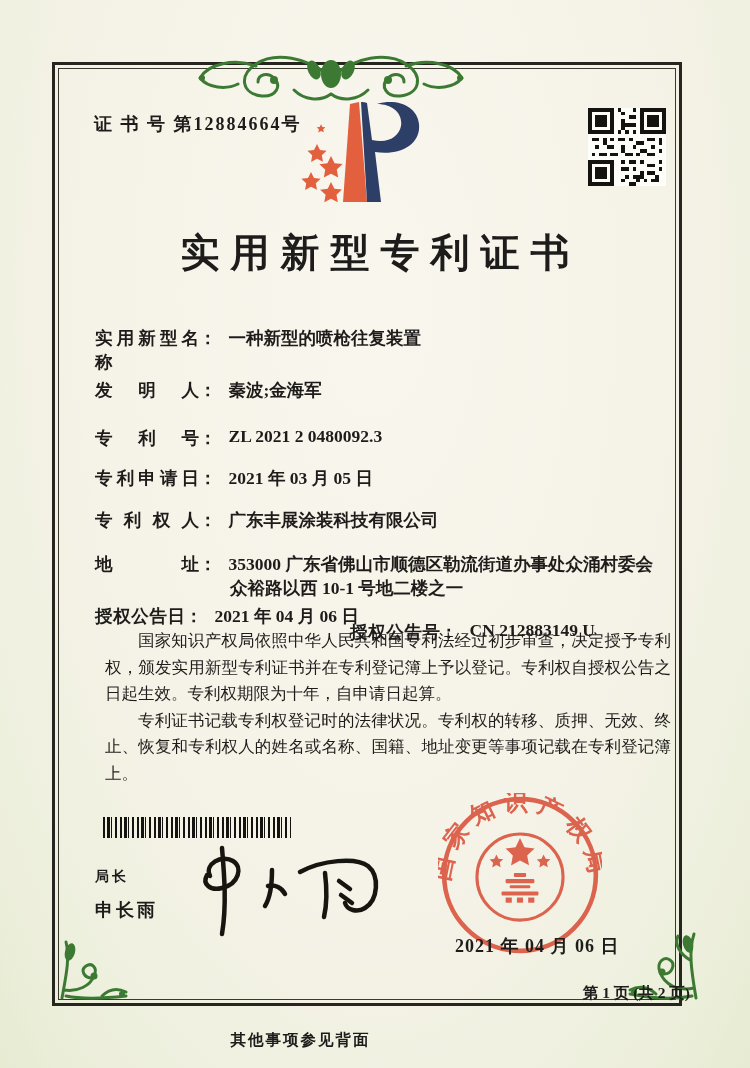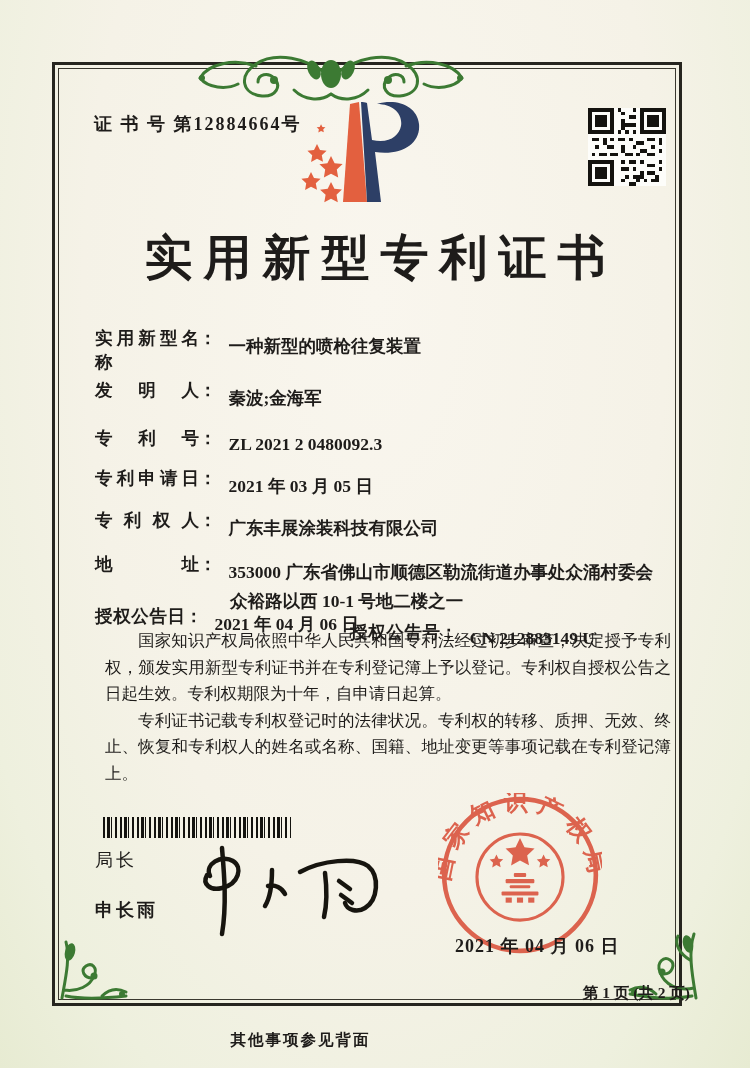--- a/index.html
+++ b/index.html
@@ -16,41 +16,41 @@
     border:3px solid #26251f;box-sizing:border-box;padding:3px;
   }
   .frame-inner{width:100%;height:100%;border:1px solid #3a382f;box-sizing:border-box;}
   
   .orn{position:absolute;pointer-events:none;}
   
   .cert-no{position:absolute;left:94px;top:112px;font-size:18px;font-weight:700;letter-spacing:2px;text-align:right;}
   .logo{position:absolute;left:293px;top:100px;width:136px;height:108px;}
   .qr{position:absolute;left:588px;top:108px;width:78px;height:78px;}
   .title{position:absolute;left:0;top:226px;width:750px;text-align:center;
-    font-size:48px;font-weight:700;letter-spacing:11px;text-indent:11px;}
+    font-size:39px;font-weight:700;letter-spacing:11px;text-indent:11px;}
   
   .row{position:absolute;left:95px;width:575px;font-size:17.5px;font-weight:600;}
   .lbl{display:inline-block;width:104px;text-align:justify;text-align-last:justify;vertical-align:top;}
   .colon{display:inline-block;margin-right:12px;vertical-align:top;}
-  .val{display:inline-block;vertical-align:top;max-width:430px;margin-top:8px;}
-  .val2{display:block;margin-left:135px;margin-top:5px;}
+  .val{display:inline-block;vertical-align:top;max-width:430px;}
+  .val2{display:block;margin-left:135px;}
   .pair-right{position:absolute;left:255px;top:16px;}
   
   .body-text{position:absolute;left:105px;top:628px;width:566px;
     font-size:16.5px;line-height:26.5px;text-align:justify;font-weight:500;}
   .body-text p{margin:0;text-indent:2em;}
   
   .barcode{position:absolute;left:103px;top:817px;width:188px;height:21px;
     background:repeating-linear-gradient(90deg,
       #14130f 0 2px, transparent 2px 4px,
       #14130f 4px 7px, transparent 7px 8px,
       #14130f 8px 9px, transparent 9px 12px,
       #14130f 12px 14px, transparent 14px 17px);}
   
-  .director-label{position:absolute;left:95px;top:848px;font-size:18px;font-weight:400;letter-spacing:3px;}
+  .director-label{position:absolute;left:95px;top:868px;font-size:14px;font-weight:700;letter-spacing:3px;}
   .director-name{position:absolute;left:95px;top:898px;font-size:18px;font-weight:700;letter-spacing:3px;}
   .signature{position:absolute;left:188px;top:842px;width:208px;height:95px;}
   .seal{position:absolute;left:438px;top:793px;width:164px;height:164px;opacity:.88;}
   .seal-date{position:absolute;left:455px;top:934px;font-size:18px;font-weight:700;letter-spacing:1px;}
   
   .page-info{position:absolute;left:0;top:983px;width:690px;text-align:right;font-size:15.5px;font-weight:600;}
   .back-note{position:absolute;left:0;top:1030px;width:601px;text-align:center;font-size:15.5px;font-weight:600;letter-spacing:2px;}
 </style>
 </head>
 <body>

